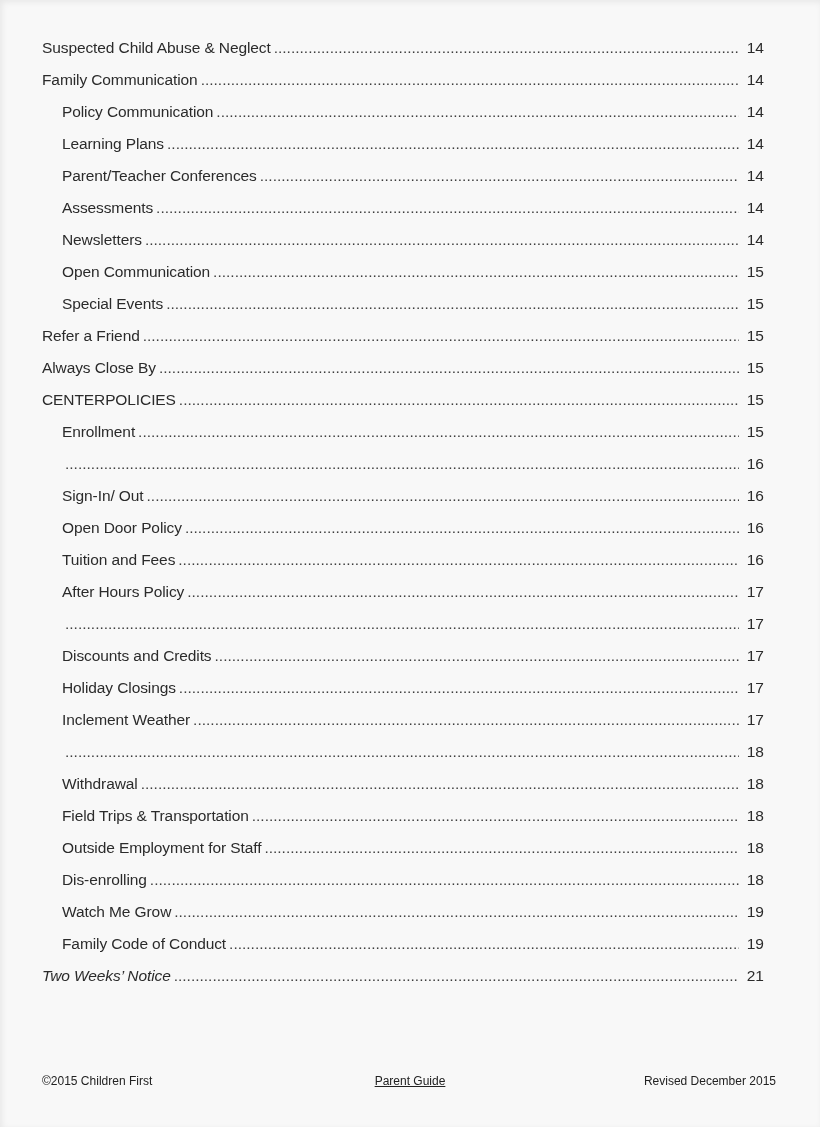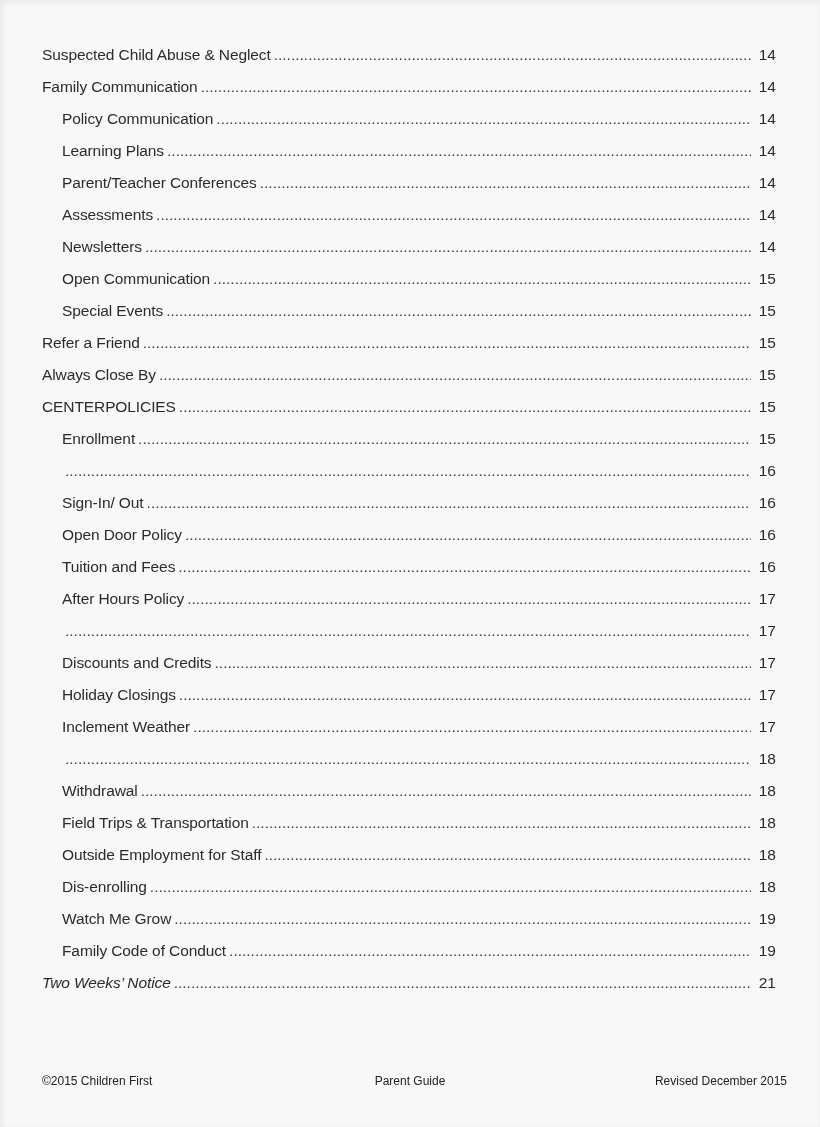--- a/index.html
+++ b/index.html
@@ -18,22 +18,21 @@
   }
   .page {
     position: relative;
     width: 100%;
     height: 100%;
   }
   .toc {
     position: absolute;
     top: 32px;
     left: 42px;
-    right: 44px;
-    margin-top: 7px;
+    right: 56px;
   }
   .toc-row {
     display: flex;
     align-items: baseline;
     height: 32px;
     line-height: 32px;
     font-size: 15.5px;
   }
   .toc-row.lvl2 {
     padding-left: 20px;
@@ -74,24 +73,25 @@
   }
   .footer .f-left {
     position: absolute;
     left: 42px;
   }
   .footer .f-center {
     position: absolute;
     left: 0;
     right: 0;
     text-align: center;
+    text-decoration: underline;
   }
   .footer .f-right {
     position: absolute;
-    right: 33px;
+    right: 44px;
     text-align: center;
   }
 </style>
 </head>
 <body>
 
 <div class="page">
 
   <div class="toc" id="toc-list">
       <div class="toc-row lvl1">

